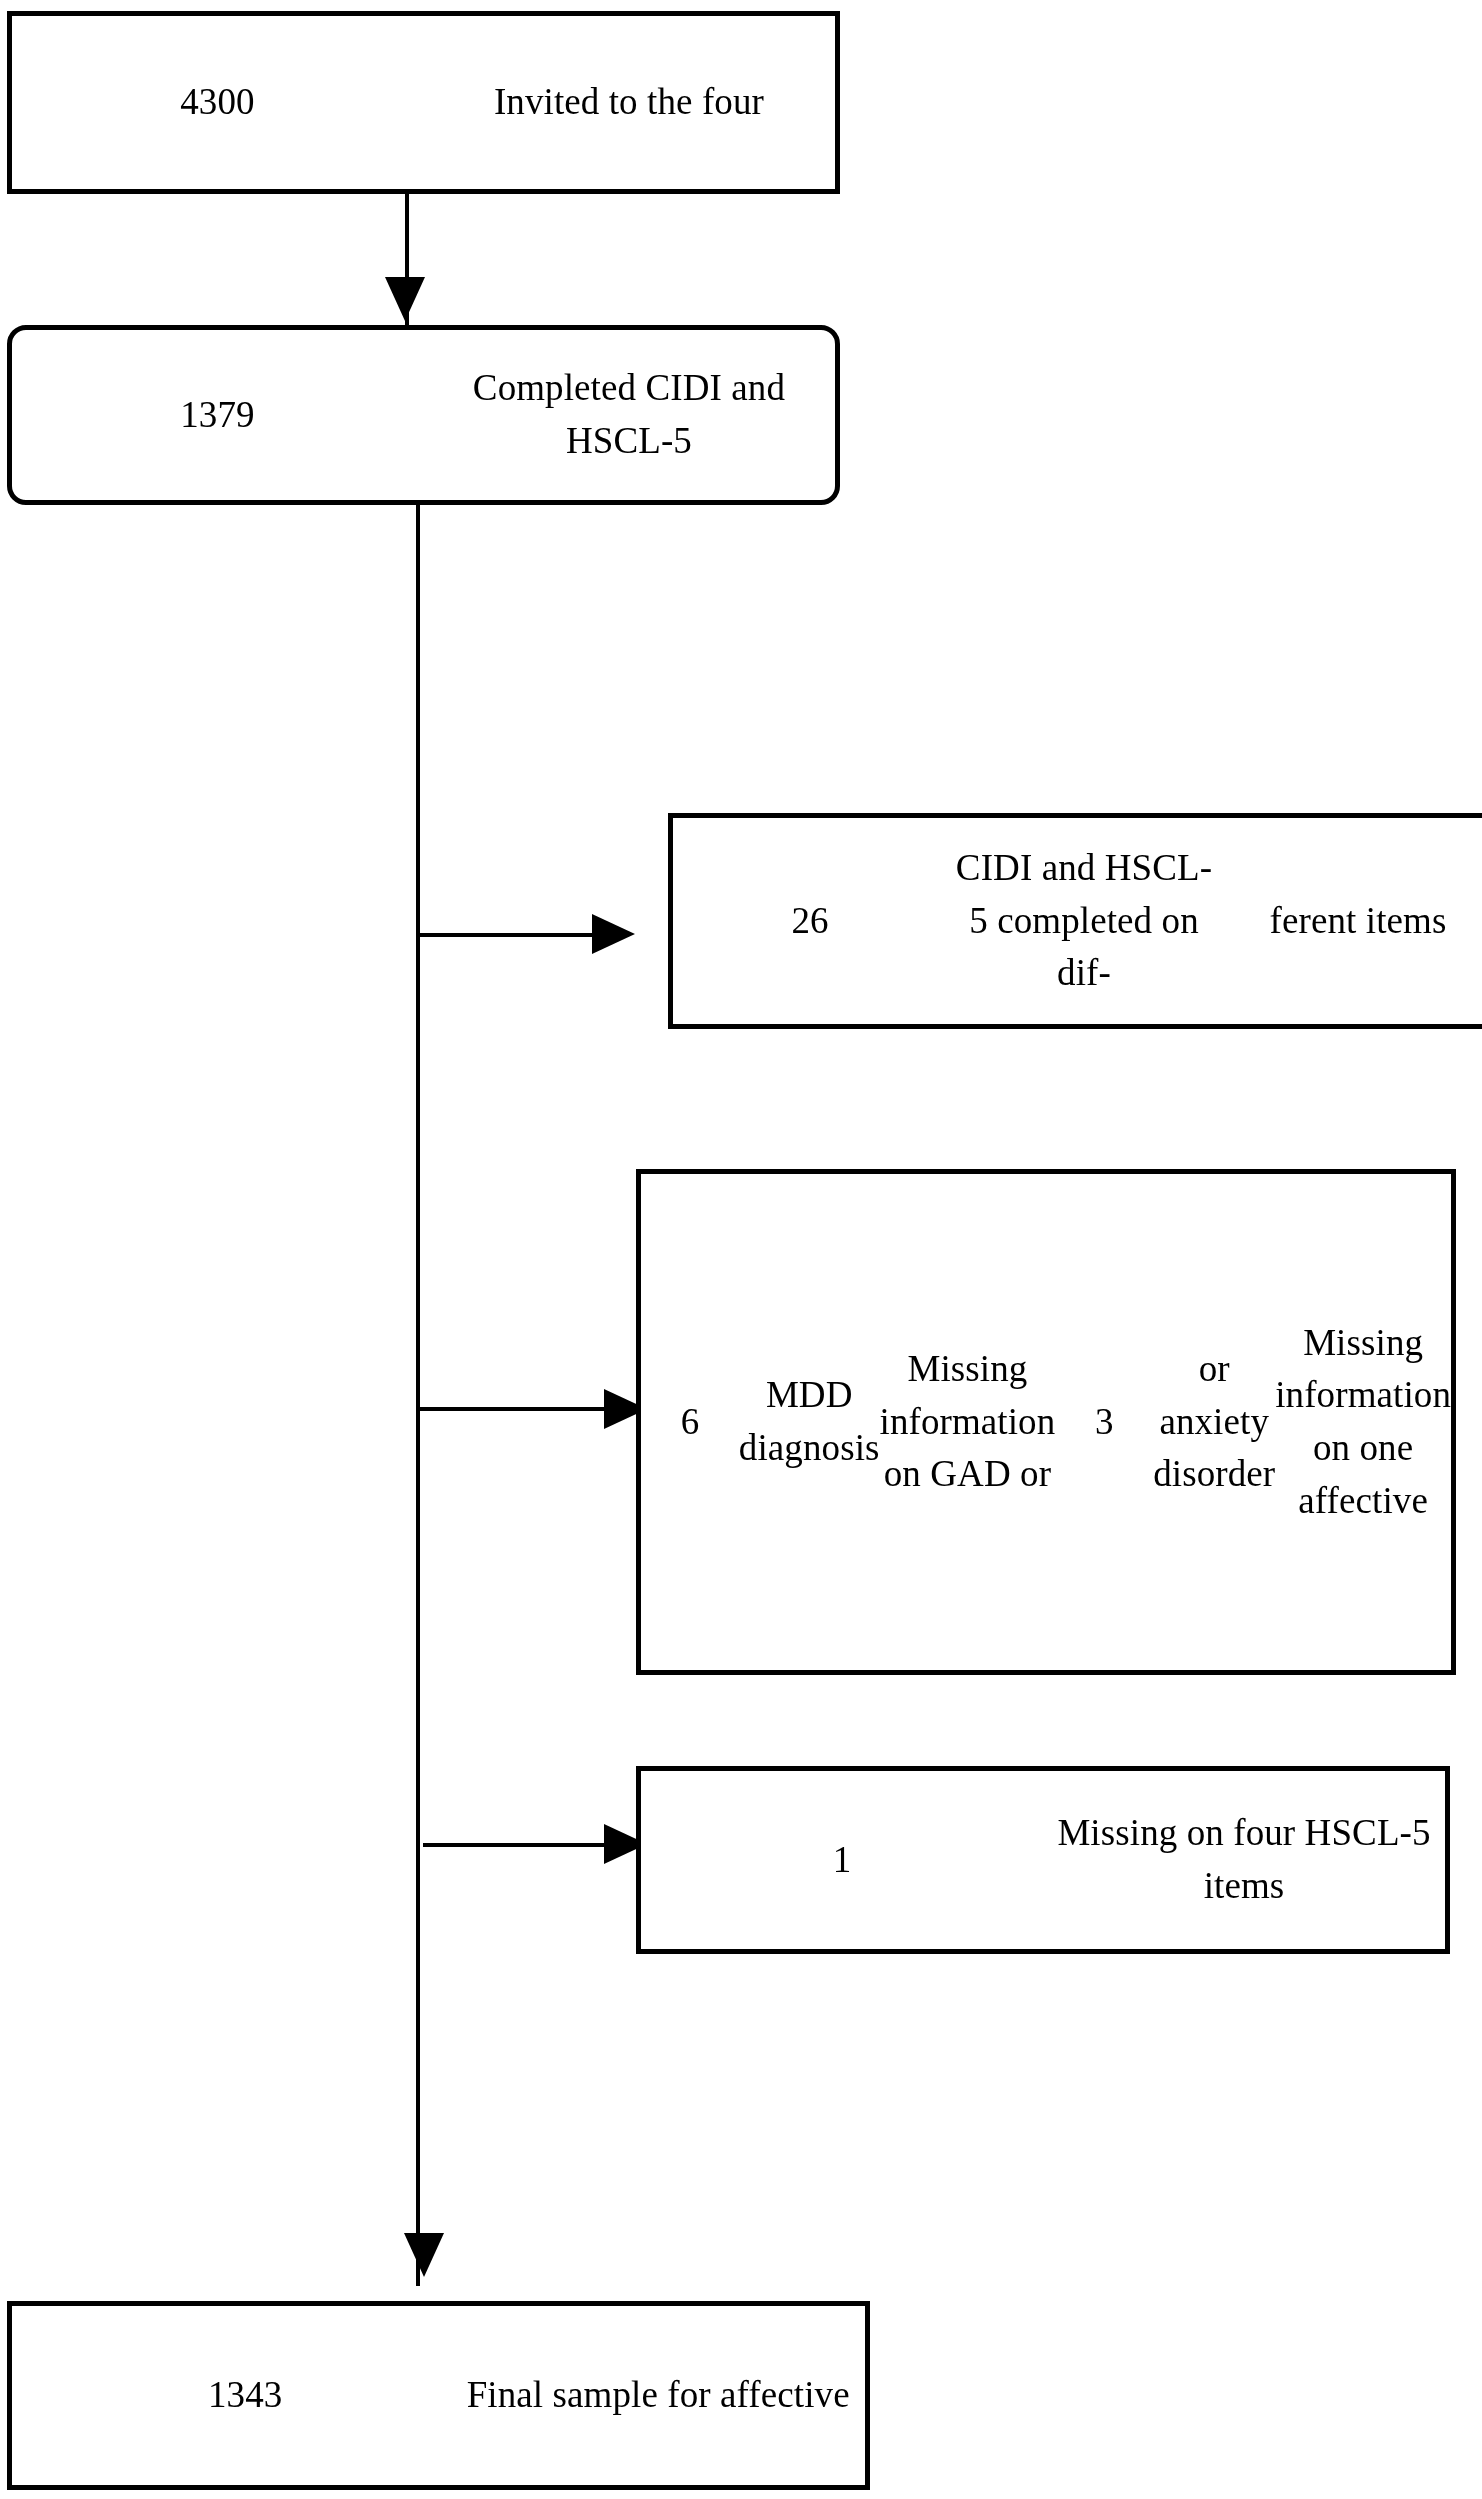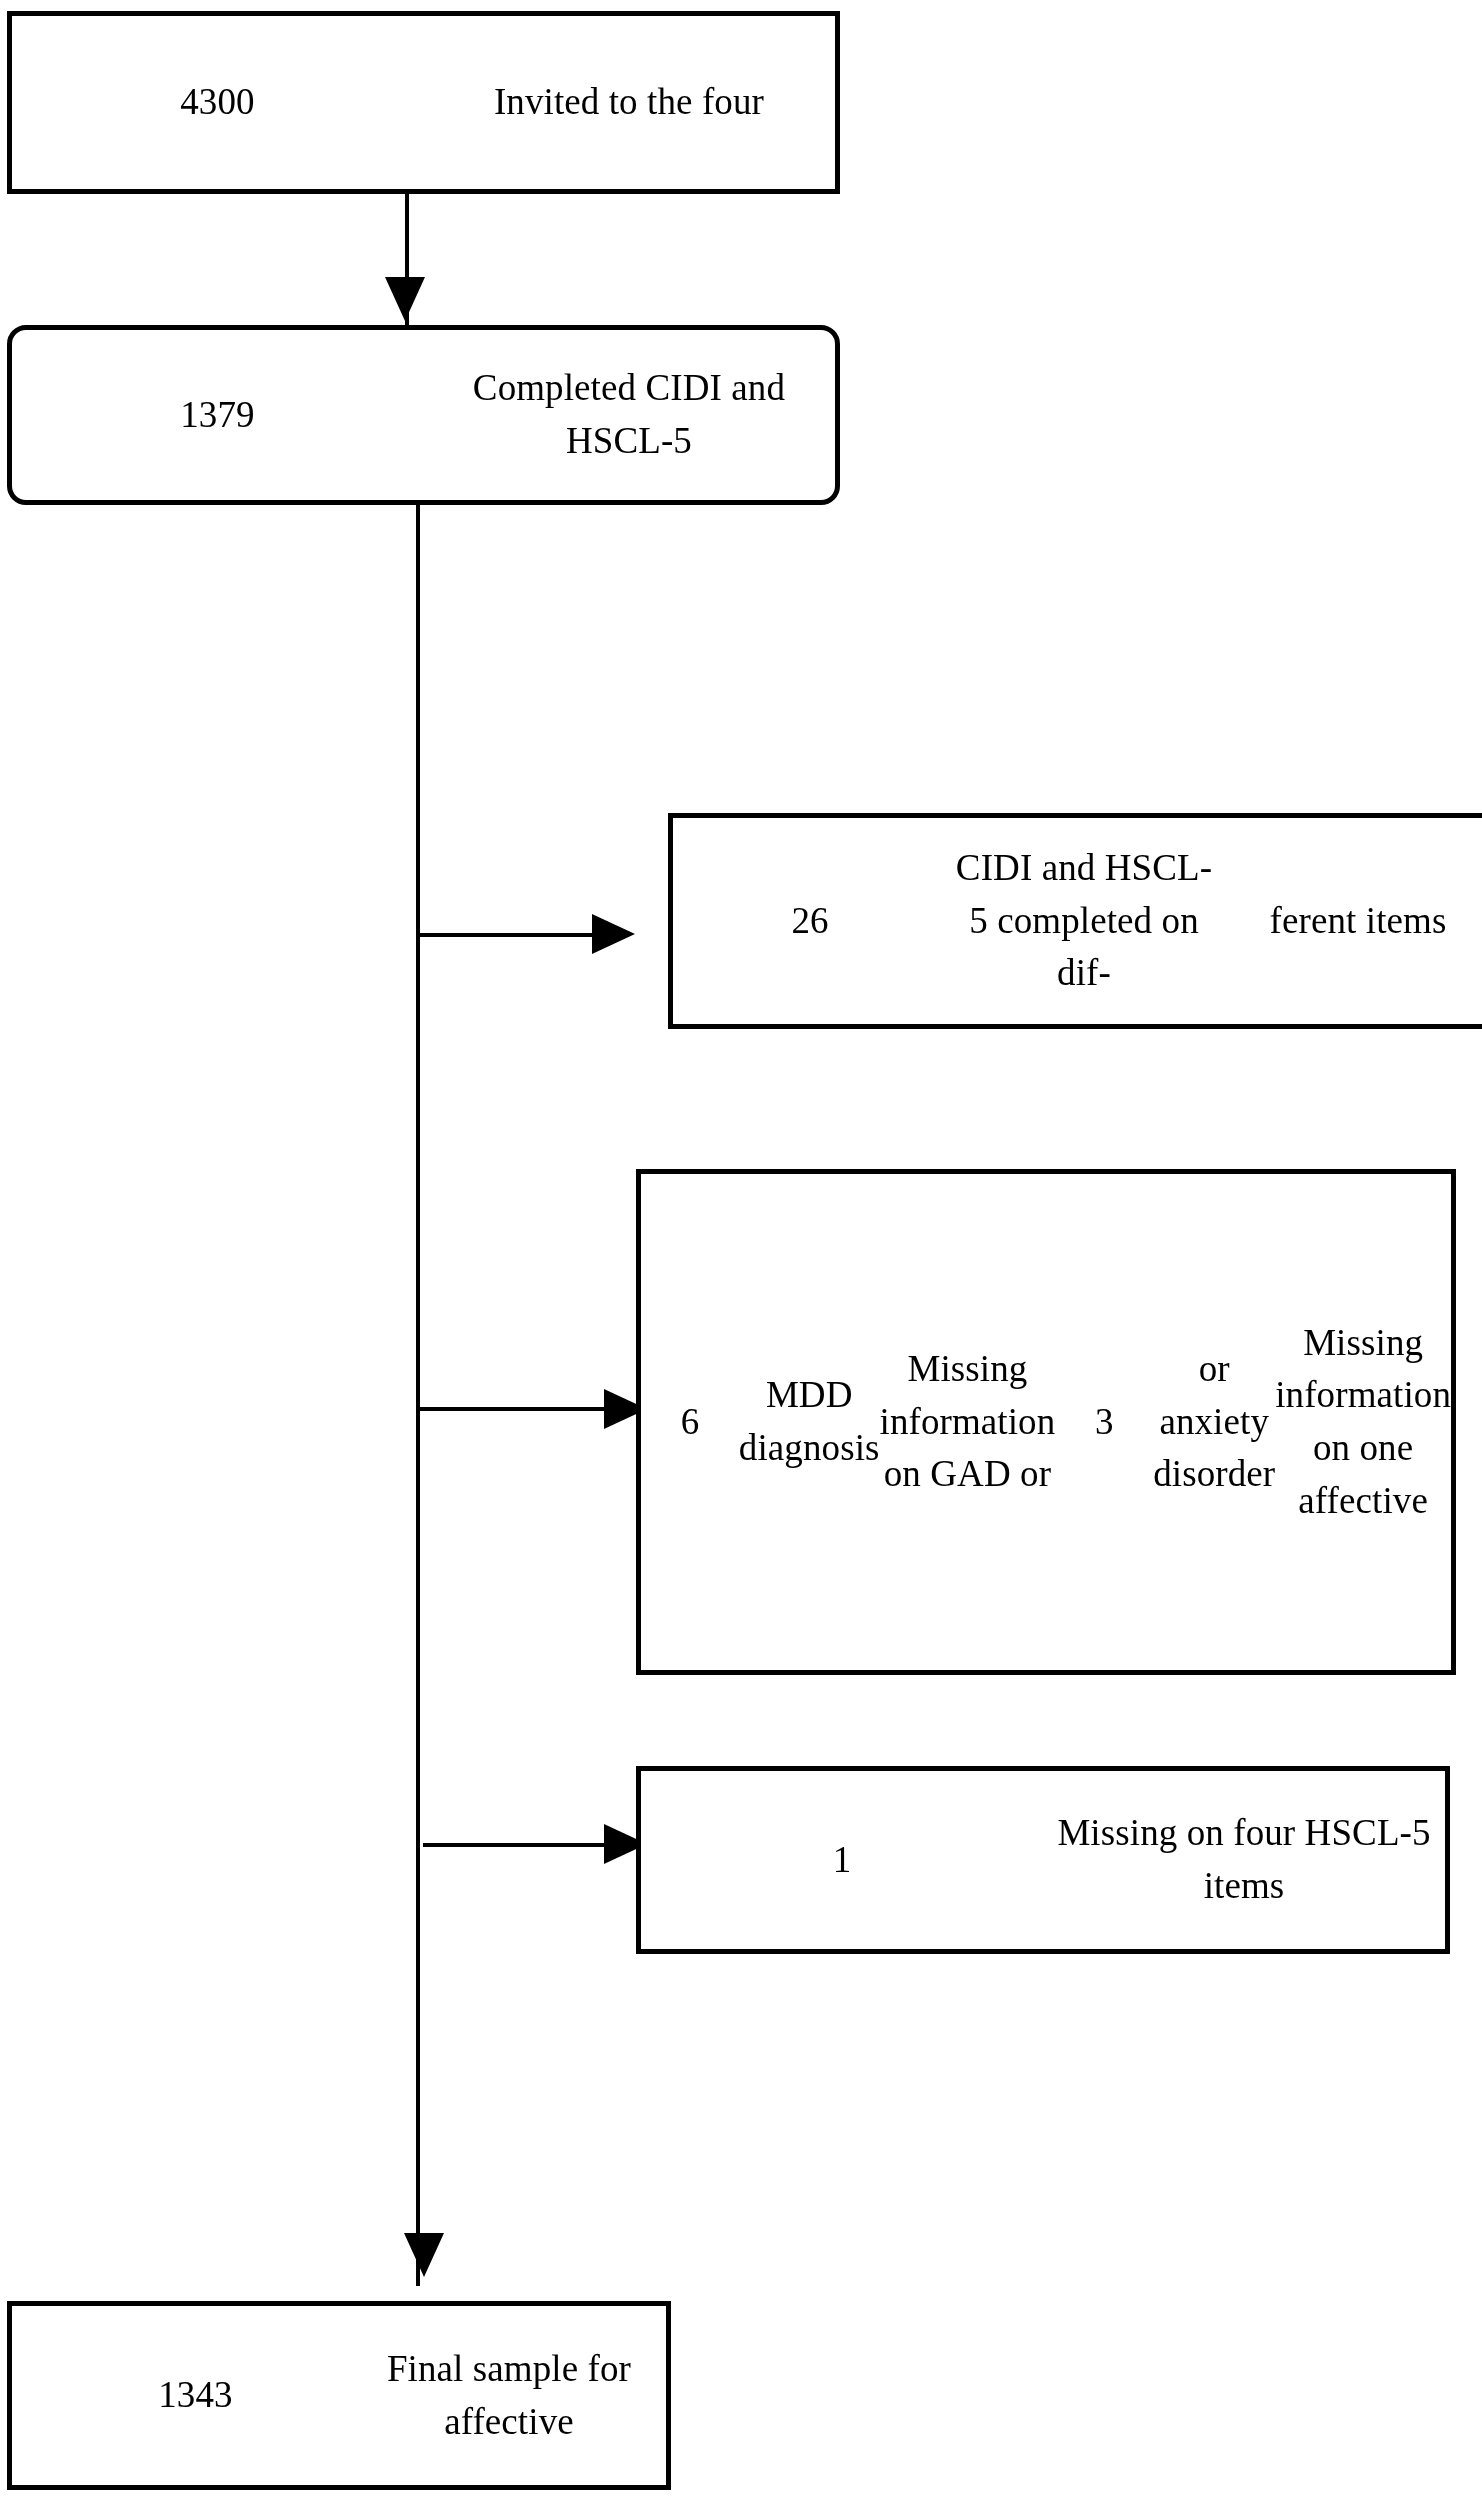--- a/index.html
+++ b/index.html
@@ -45,21 +45,21 @@
   .box-label {
     font-size: 37px;
   }
 
   
   #box-invited   { left: 6.7px;   top: 11px;   width: 833px; height: 183px; }
   #box-completed { left: 6.7px;   top: 325px;  width: 833px; height: 180px; border-radius: 19px; }
   #box-diffdays  { left: 624px; top: 813px; width: 832px; height: 216px; margin-left: 44px; }
   #box-missdx    { left: 636px; top: 1169px; width: 820px; height: 506px; }
   #box-missitems { left: 636px; top: 1766px; width: 814px; height: 188px; }
-  #box-final     { left: 6.7px;   top: 2301px; width: 664px; height: 189px; padding-left: 27px; }
+  #box-final     { left: 6.7px;   top: 2301px; width: 863px; height: 189px; padding-left: 27px; }
 
   
   .vline {
     position: absolute;
     background: #000000;
     width: 3.9px;
   }
   .hline {
     position: absolute;
     background: #000000;

